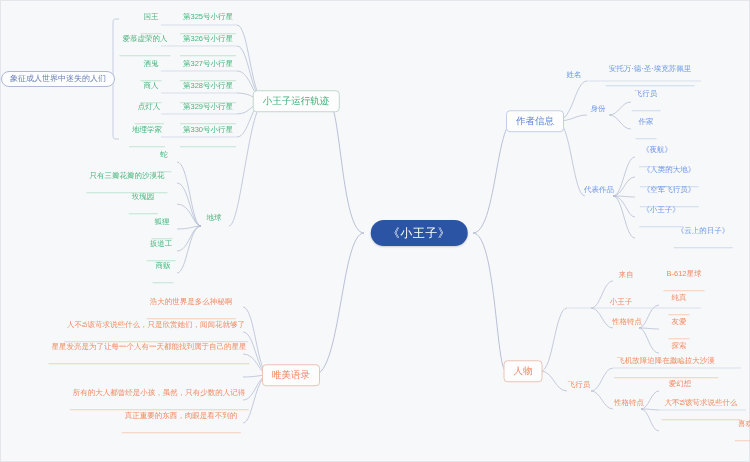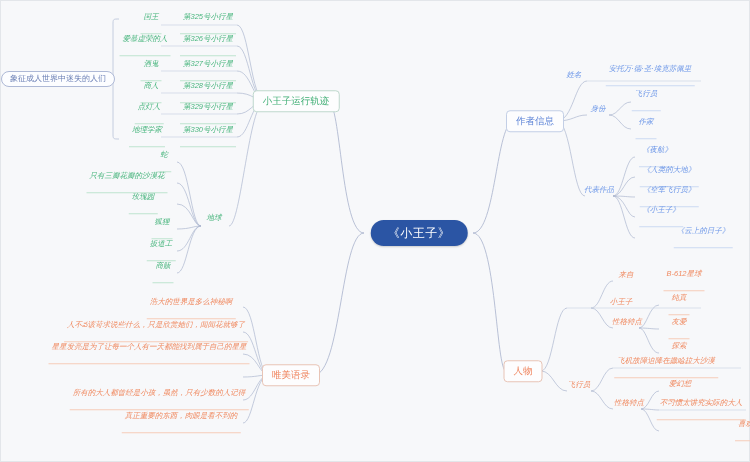--- a/index.html
+++ b/index.html
@@ -58,21 +58,20 @@
     padding:3px 8px;
     font-size:8px;
     color:#6a7fb5;
   }
 
   
   .leaf{
     font-size:7.5px;
     padding:1px 3px 12px 3px;
     border-bottom:1px solid #cfd6e4;
-    font-style:italic;
   }
   .leaf.green{color:#48b57d;border-bottom-color:#bfe3cf;}
   .leaf.blue{color:#6d97e8;border-bottom-color:#ccd9f2;}
   .leaf.orange{color:#f08a61;border-bottom-color:#f6cbb9;}
   .leaf.nounder{border-bottom:none;}
 </style>
 </head>
 <body>
 
 <div id="canvas">
@@ -347,19 +346,19 @@
   <div class="node leaf orange" style="left:665px;top:366px;">
     <span class="txt">飞机故障迫降在撒哈拉大沙漠</span>
     </div>
   <div class="node leaf orange nounder" style="left:628px;top:407px;">
     <span class="txt">性格特点</span>
     </div>
   <div class="node leaf orange" style="left:679px;top:389px;">
     <span class="txt">爱幻想</span>
     </div>
   <div class="node leaf orange" style="left:700px;top:408px;">
-    <span class="txt">不习惯太讲究实际的大人</span>
+    <span class="txt">人不వ该苛求说些什么</span>
     </div>
   <div class="node leaf orange" style="left:723px;top:429px;margin-left:44px;">
     <span class="txt">喜欢和孩子们相处</span>
     </div>
 
 </div>
 
 </body></html>

